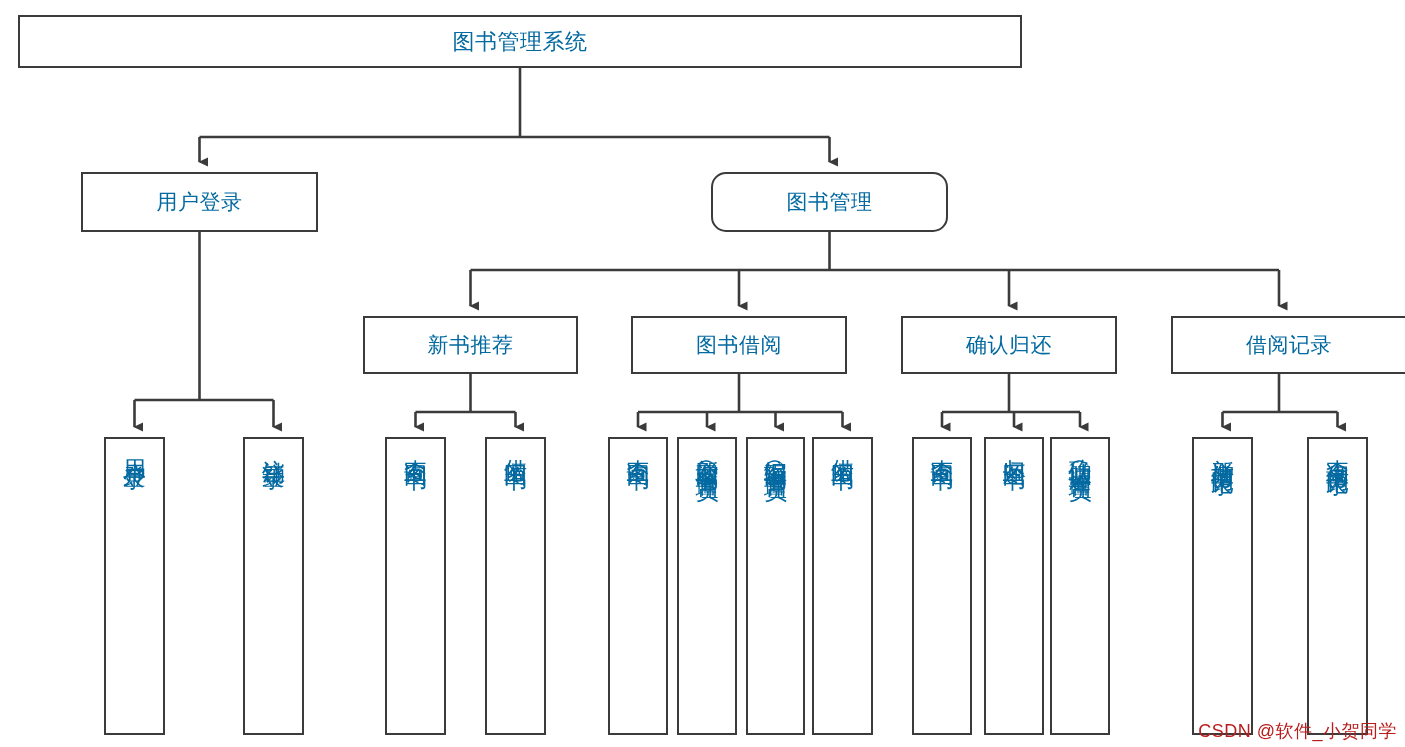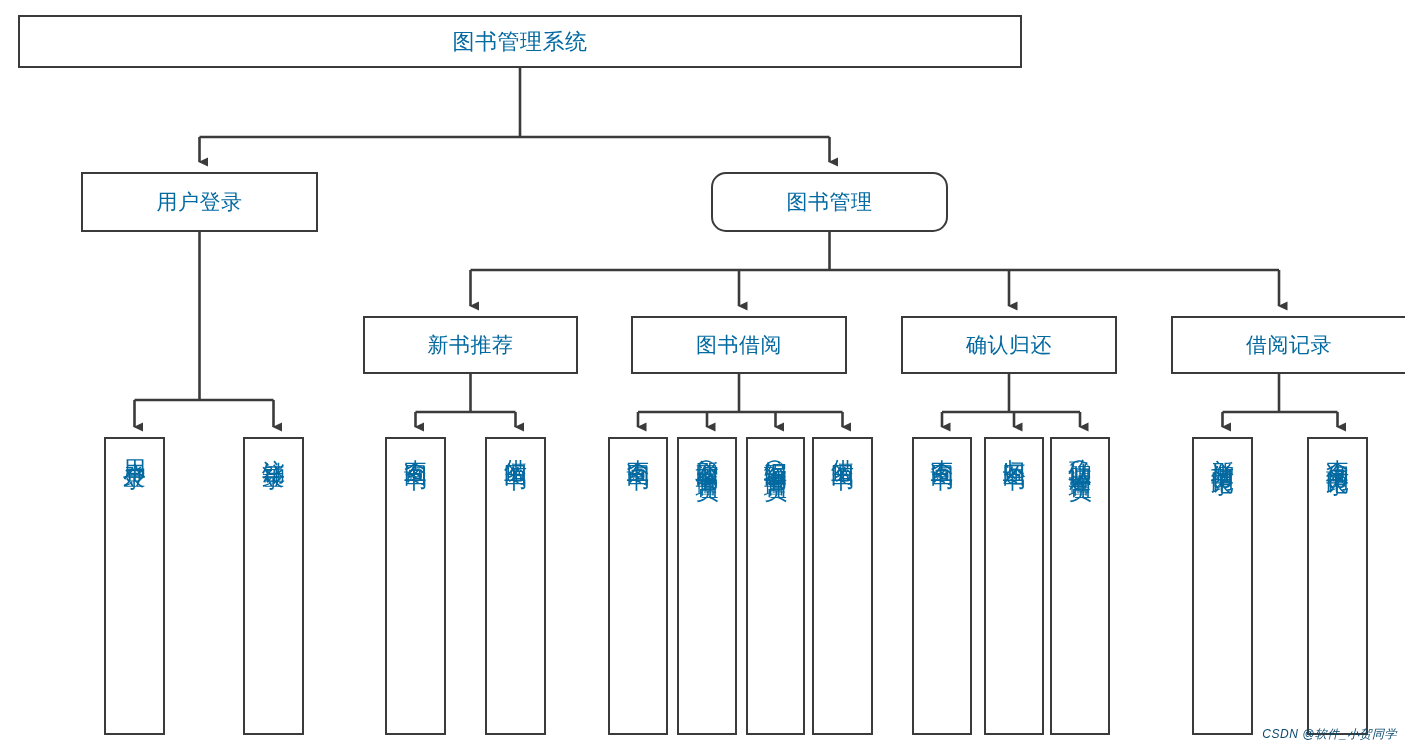--- a/index.html
+++ b/index.html
@@ -61,28 +61,27 @@
     text-orientation: upright;
     font-size: 23px;
     letter-spacing: 3px;
     line-height: 1;
     padding-top: 2px;
   }
   .watermark {
     position: absolute;
     right: 8px;
     bottom: 4px;
-    font-size: 12px;
-    color: #0c4a6e;
+    font-size: 18px;
+    color: #b91c1c;
     font-family: "Liberation Sans", "DejaVu Sans", sans-serif;
     letter-spacing: 0.5px;
     z-index: 5;
     user-select: none;
     white-space: nowrap;
-    font-style: italic;
   }
 </style>
 </head>
 <body>
 
 <div id="diagram-root">
 
   <svg class="flow" viewBox="0 0 1405 747">
     <defs>
       <marker id="arrow" markerWidth="11" markerHeight="11" refX="5" refY="8.5" orient="auto" markerUnits="userSpaceOnUse">

